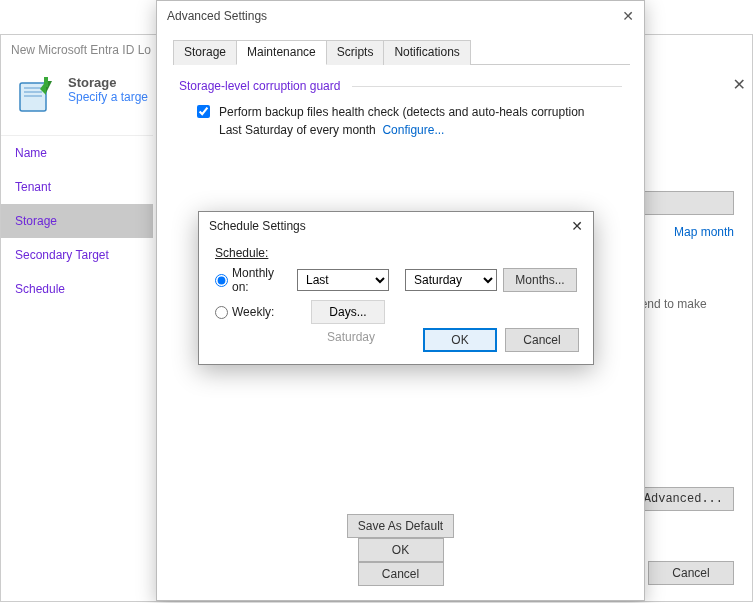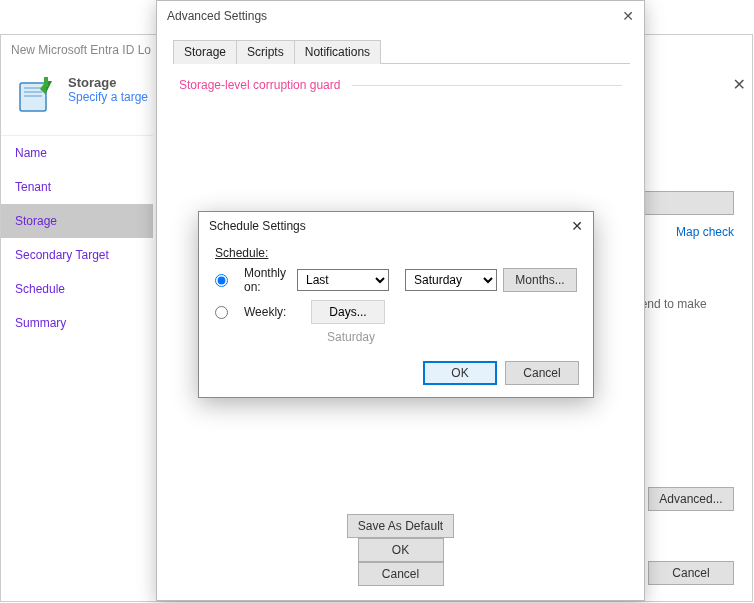--- a/index.html
+++ b/index.html
@@ -115,20 +115,21 @@
     cursor: pointer;
   }
   .btn.primary {
     border: 2px solid #0078d7;
     background: #e5f1fb;
   }
   .advanced-btn-pos {
     position: absolute;
     right: 18px;
     top: 352px;
+    font-family: Liberation Mono, monospace;
   }
   
   .adv-window {
     position: absolute;
     left: 156px; top: 0;
     width: 489px; height: 601px;
     border: 1px solid #bbb;
     background: #fff;
     box-shadow: 0 4px 18px rgba(0,0,0,0.25);
     z-index: 10;
@@ -169,21 +170,21 @@
     border-bottom: 1px solid #fff;
     top: 1px;
     z-index: 2;
   }
   .tab-content {
     border: 0;
     padding: 14px 8px;
   }
   .group-title {
     font-size: 12px;
-    color: #ec4899;
+    color: #6d28d9;
     margin-bottom: 8px;
     position: relative;
     display: flex;
     align-items: center;
     gap: 6px;
   }
   .group-title::after {
     content: "";
     flex: 1;
     height: 1px;
@@ -206,21 +207,21 @@
     left: 14px; right: 14px; bottom: 14px;
     display: flex;
     align-items: center;
     flex-direction: column;
   }
   .adv-footer .spacer { flex: 1; }
   
   .sched-window {
     position: absolute;
     left: 198px; top: 211px;
-    width: 396px; height: 187px;
+    width: 396px; height: 154px;
     border: 1px solid #888;
     background: #fff;
     box-shadow: 0 6px 24px rgba(0,0,0,0.3);
     z-index: 20;
   }
   .sched-titlebar {
     height: 28px;
     display: flex;
     align-items: center;
     padding: 0 10px;
@@ -239,21 +240,21 @@
   .sched-label { margin-bottom: 6px; text-decoration: underline; }
   .sched-row {
     display: flex;
     align-items: center;
     gap: 6px;
     margin-bottom: 6px;
   }
   .sched-row label {
     display: flex;
     align-items: center;
-    gap: 16px;
+    gap: 4px;
     width: 90px;
   }
   select {
     height: 22px;
     border: 1px solid #777;
     background: #fff;
     font-family: inherit;
     font-size: 12px;
     padding: 0 4px;
   }
@@ -308,50 +309,57 @@
     </div>
   </div>
 
   <div class="outer-body">
     <div class="outer-nav">
       <div class="outer-nav-item">Name</div>
       <div class="outer-nav-item">Tenant</div>
       <div class="outer-nav-item active">Storage</div>
       <div class="outer-nav-item">Secondary Target</div>
       <div class="outer-nav-item">Schedule</div>
-      <div class="outer-nav-item">Summary</div>
     </div>
     <div class="outer-main">
       <div class="fake-combo"></div>
-      <span class="outer-link">Map check</span>
+      <span class="outer-link">Map month</span>
       <div class="outer-text-block">
         <span>ommend to make</span><br>
         <span>site.</span>
       </div>
       <button class="btn advanced-btn-pos">Advanced...</button>
     </div>
   </div>
   <div class="outer-buttons">
     <button class="btn">Cancel</button>
   </div>
 </div>
 
 <div class="adv-window">
   <div class="adv-titlebar">
     <span>Advanced Settings</span>
     <span class="adv-close">✕</span>
   </div>
   <div class="adv-body">
     <div class="tabs">
       <div class="tab">Storage</div>
+      <div class="tab active">Maintenance</div>
       <div class="tab">Scripts</div>
       <div class="tab">Notifications</div>
     </div>
     <div class="tab-content">
       <div class="group-title">Storage-level corruption guard</div>
+      <div class="checkbox-row">
+        <input type="checkbox" checked="" style="">
+        <div>
+          <span>Perform backup files health check (detects and auto-heals corruption</span><br>
+          <span>Last Saturday of every month</span>&nbsp;&nbsp;<span class="link">Configure...</span>
+        </div>
+      </div>
     </div>
   </div>
   <div class="adv-footer">
     <button class="btn">Save As Default</button>
     <span class="spacer"></span>
     <button class="btn">OK</button>
     <span style="width:6px"></span>
     <button class="btn">Cancel</button>
   </div>
 </div>

